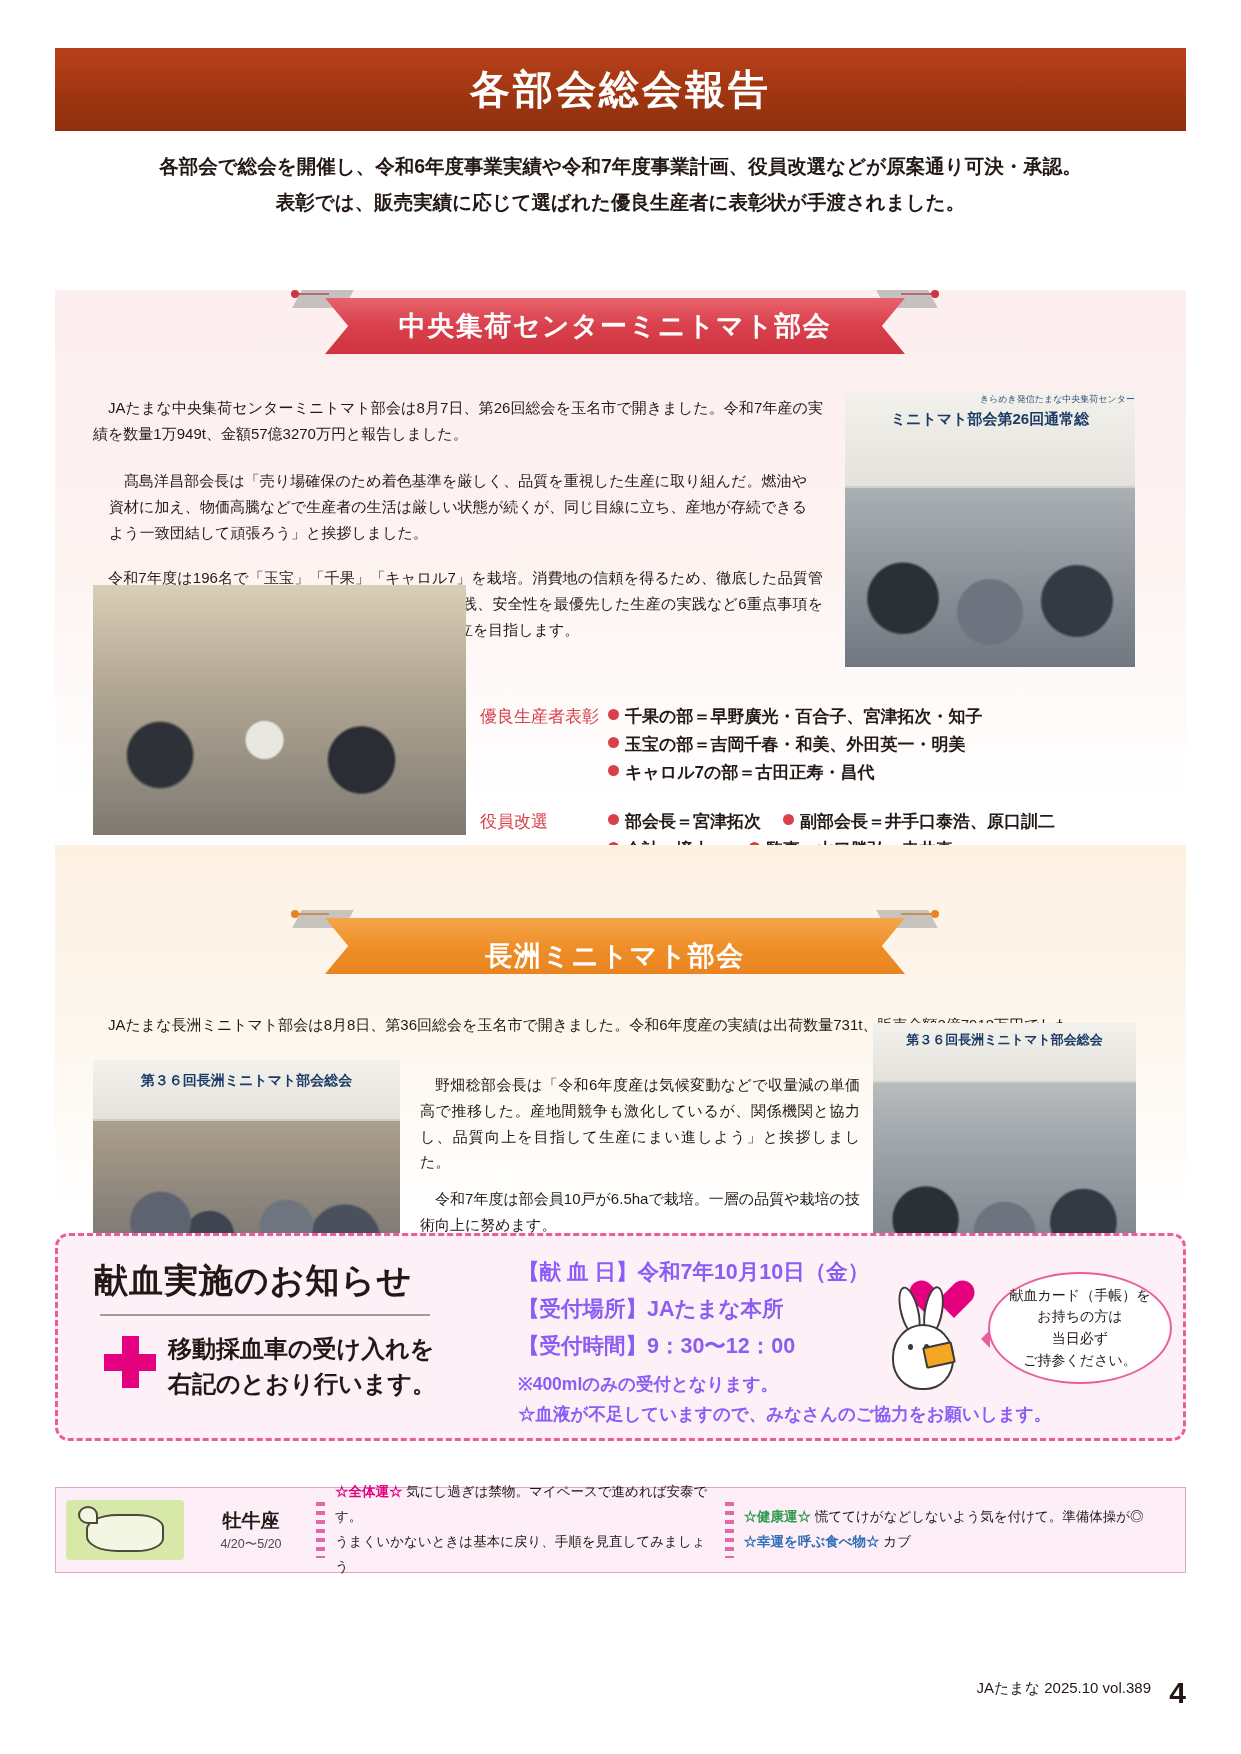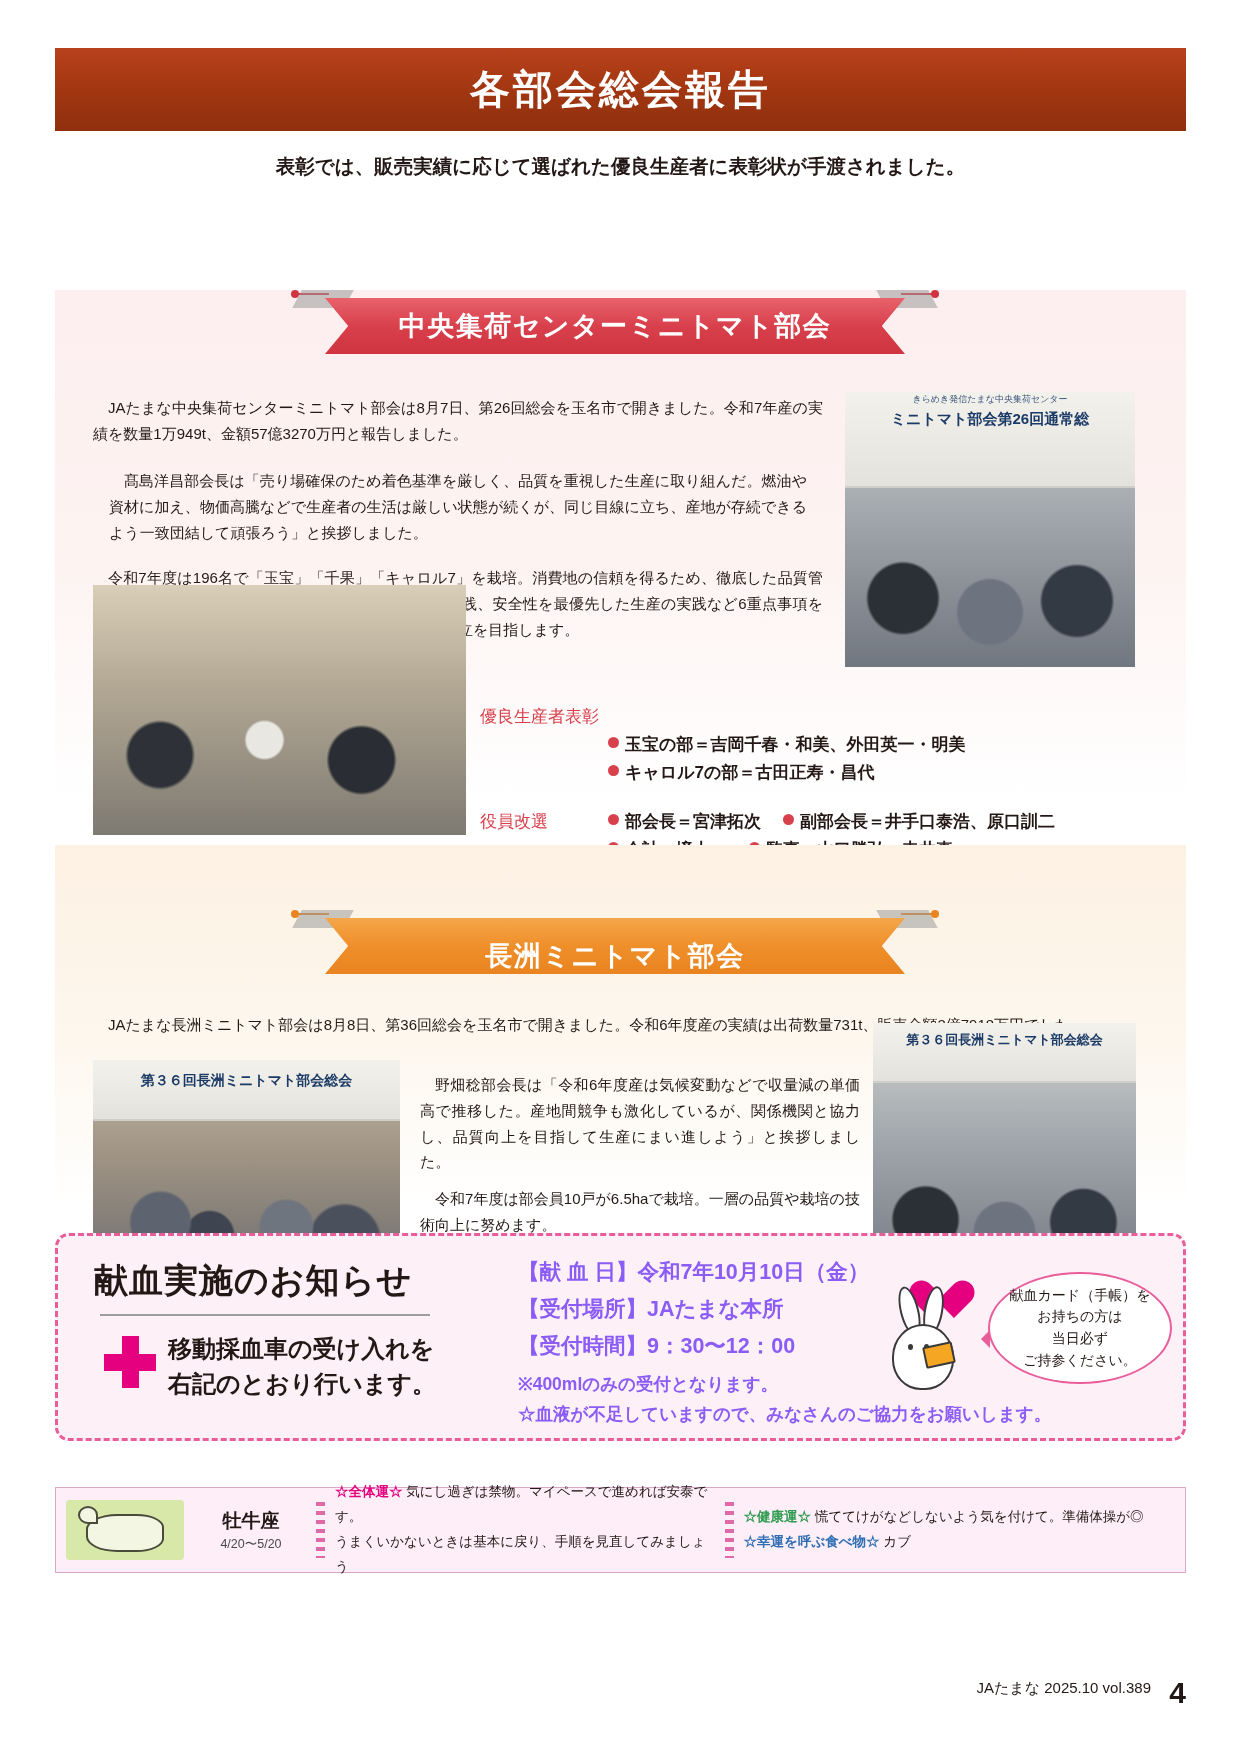--- a/index.html
+++ b/index.html
@@ -167,21 +167,21 @@
     background: linear-gradient(180deg, #f2f1ec 0%, #e3e2dc 100%);
     border-bottom: 2px solid #cfcec8;
   }
   .ph-banner-text {
     position: absolute; left: 0; right: 0; top: 4px;
     text-align: center; font-size: 15px; font-weight: bold; color: #1b3a66;
     white-space: nowrap; overflow: hidden;
   }
   .ph-banner-sub {
     position: absolute; left: 0; right: 0; top: 1px;
-    text-align: center; font-size: 9px; color: #35507a;
+    text-align: right; font-size: 9px; color: #35507a;
     white-space: nowrap; overflow: hidden;
   }
 
   
   .list-block { position: absolute; }
   .list-row {
     display: flex;
     align-items: flex-start;
     margin-bottom: 5px;
   }
@@ -388,20 +388,21 @@
 </head>
 <body>
 
 <div class="page">
 
   <div class="header-banner">
     <div class="title">各部会総会報告</div>
   </div>
 
   <div class="lead">
+    <div>各部会で総会を開催し、令和6年度事業実績や令和7年度事業計画、役員改選などが原案通り可決・承認。</div>
     <div>表彰では、販売実績に応じて選ばれた優良生産者に表彰状が手渡されました。</div>
   </div>
 
   <div class="article article-1"></div>
 
   <div class="section-tab tab-red" style="left:325px; top:290px;">
     <div class="tab-dot" style="left:-34px;"></div>
     <div class="tab-line" style="left:-30px; width:34px;"></div>
     <div class="tab-dot" style="right:-34px;"></div>
     <div class="tab-line" style="right:-30px; width:34px;"></div>
@@ -430,20 +431,24 @@
 
   </div>
 
   <div class="photo ph-stage" style="left:93px; top:585px; width:373px; height:250px;">
     
   </div>
 
   <div class="list-block" style="left:480px; top:705px; width:660px;">
     <div class="list-row">
       <div class="list-head red">優良生産者表彰</div>
+      <div class="list-line">
+        <span class="bullet red"></span>
+        <span class="list-item-txt">千果の部＝早野廣光・百合子、宮津拓次・知子</span>
+      </div>
     </div>
     <div class="list-row">
       <div class="list-head red"></div>
       <div class="list-line">
         <span class="bullet red"></span>
         <span class="list-item-txt">玉宝の部＝吉岡千春・和美、外田英一・明美</span>
       </div>
     </div>
     <div class="list-row">
       <div class="list-head red"></div>

